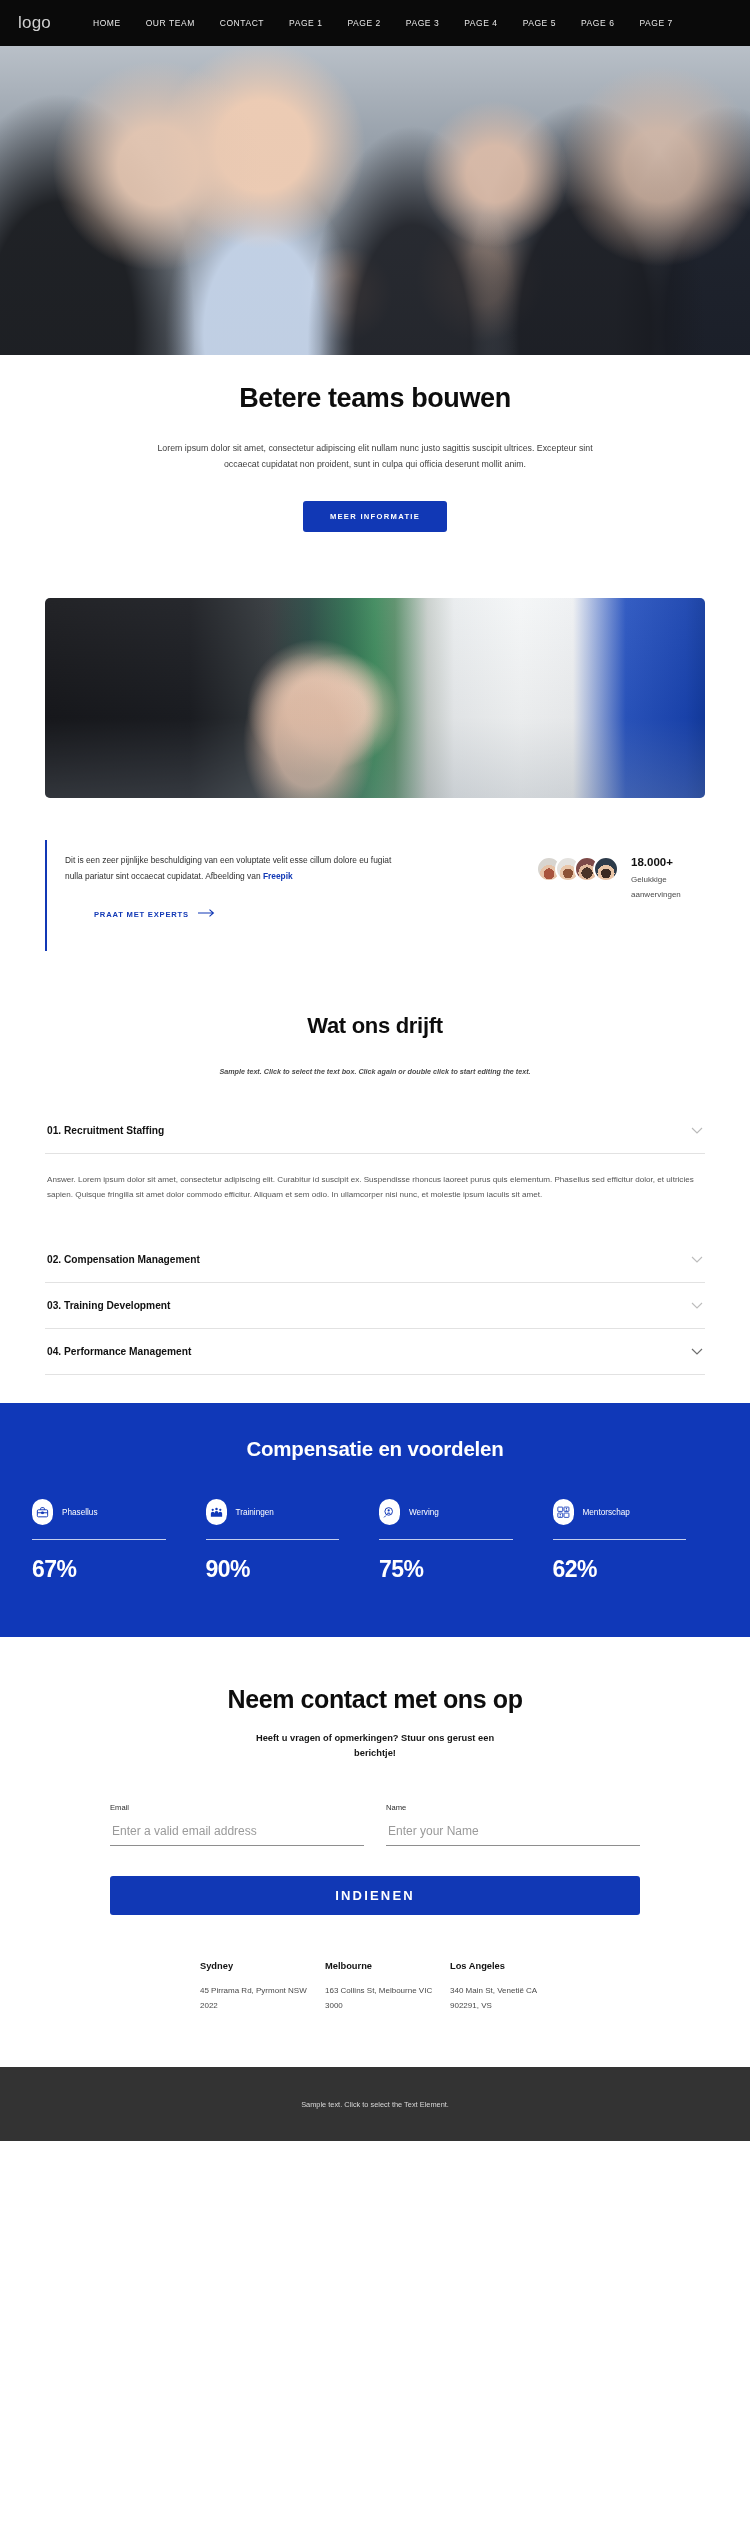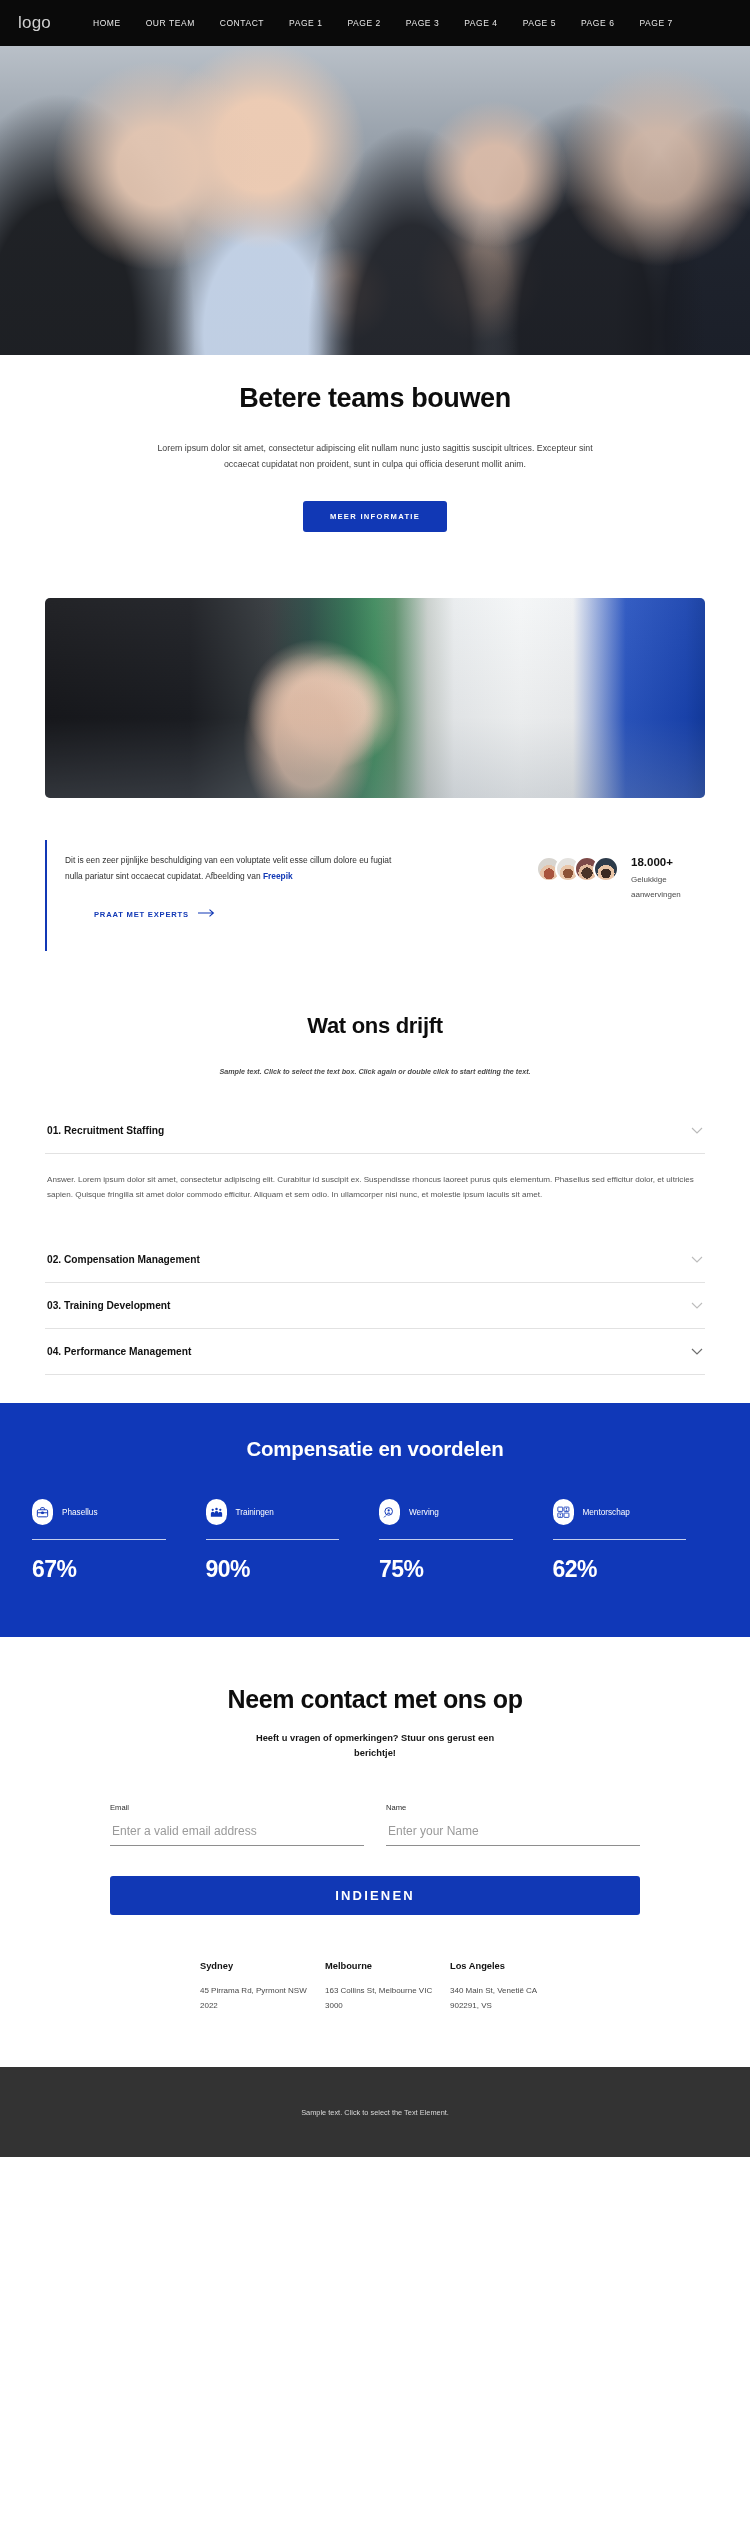--- a/index.html
+++ b/index.html
@@ -347,21 +347,21 @@
     margin-top: 12px;
     font-size: 8px;
     line-height: 1.9;
     color: #4a4a4a;
     max-width: 108px;
   }
 
   .footer {
     margin-top: 54px;
     background: #333333;
-    height: 90px;
+    height: 74px;
     display: flex;
     align-items: center;
     justify-content: center;
   }
   .footer-text { color: #d8d8d8; font-size: 7.4px; }
 </style>
 </head>
 <body>
 
 <div class="header">

